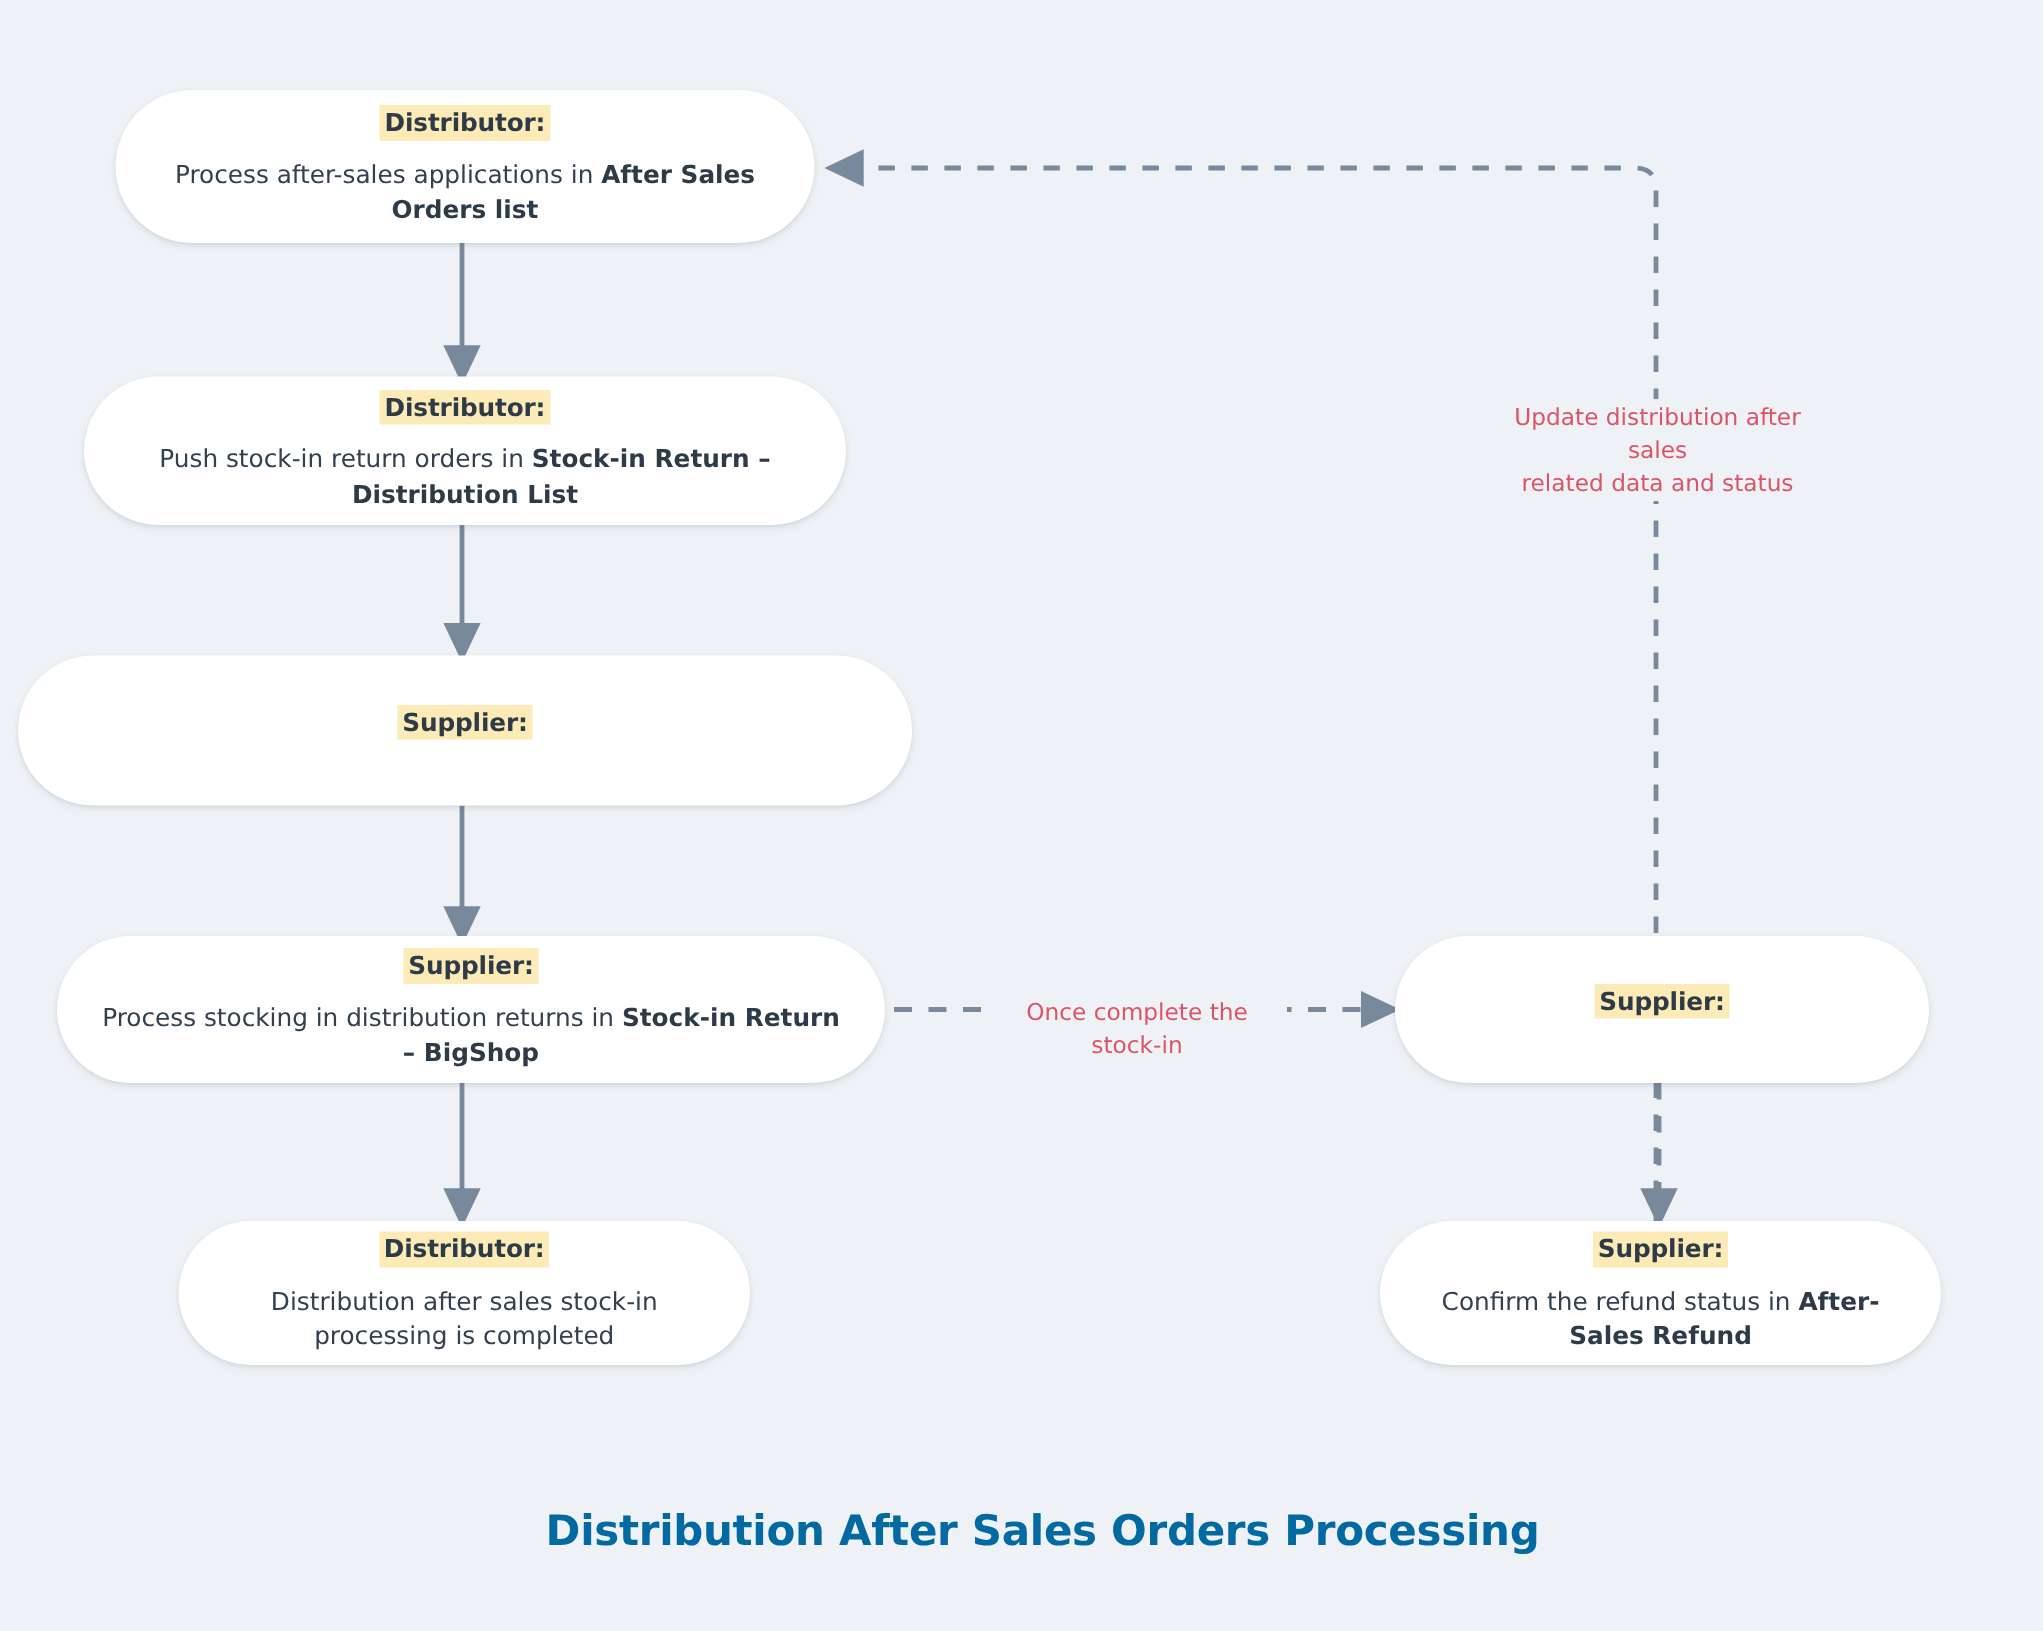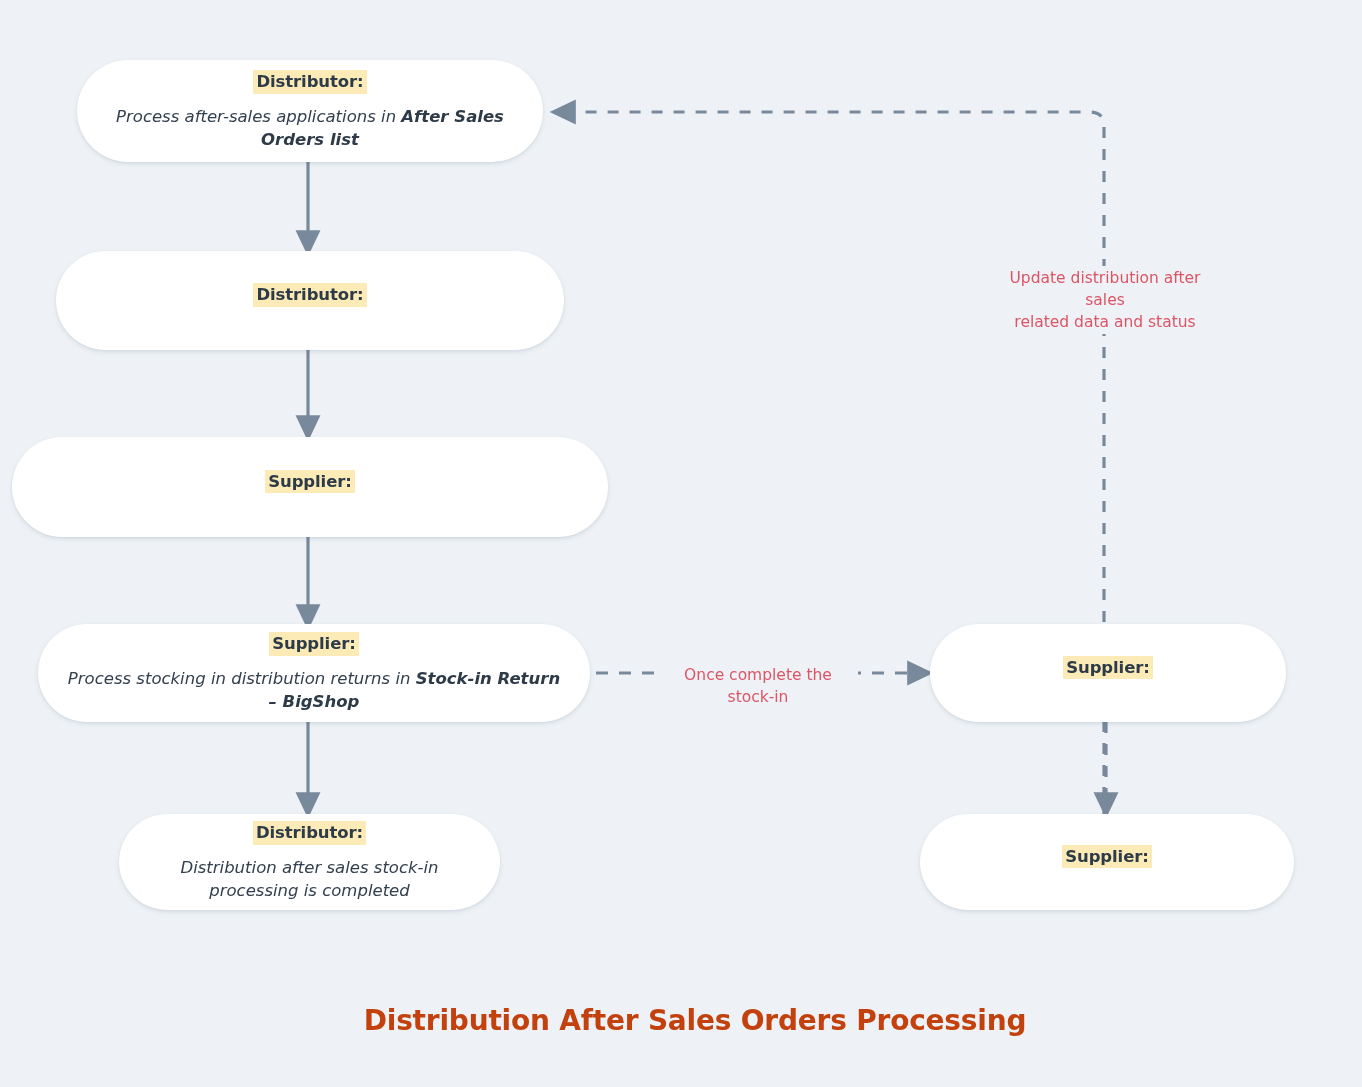--- a/index.html
+++ b/index.html
@@ -49,41 +49,40 @@
     color: #2d3a48;
     padding: 0 3px;
     display: inline-block;
     margin-bottom: 11px;
     font-size: 16.5px;
     letter-spacing: -0.1px;
   }
   .node .body {
     display: block;
     max-width: 100%;
-    font-style: italic;
   }
   .node .body b { font-weight: bold; color: #2d3a48; }
   .edge-label {
     position: absolute;
     color: #dc5566;
     font-size: 15.5px;
     line-height: 1.42;
     text-align: center;
     background: #eef2f6;
     padding: 1px 4px;
     white-space: pre-line;
   }
   .chart-title {
     position: absolute;
     left: 0;
     width: 1362px;
     text-align: center;
     font-size: 28px;
     font-weight: bold;
-    color: #c2410c;
+    color: #0369a1;
     letter-spacing: -0.2px;
     padding-left: 28px;
   }
 </style>
 </head>
 <body>
 
 <div id="canvas">
 
   <svg class="edges" viewBox="0 0 1362 1087">
@@ -125,20 +124,21 @@
     </g>
   </svg>
 
   <div class="node" style="left:77px; top:60px; width:466px; height:102px;">
     <span class="role">Distributor:</span>
     <span class="body">Process after-sales applications in <b>After Sales Orders list</b></span>
   </div>
 
   <div class="node" style="left:56px; top:251px; width:508px; height:99px;">
     <span class="role">Distributor:</span>
+    <span class="body">Push stock-in return orders in <b>Stock-in Return – Distribution List</b></span>
   </div>
 
   <div class="node" style="left:12px; top:437px; width:596px; height:100px;">
     <span class="role">Supplier:</span>
   </div>
 
   <div class="node" style="left:38px; top:624px; width:552px; height:98px;">
     <span class="role">Supplier:</span>
     <span class="body">Process stocking in distribution returns in <b>Stock-in Return – BigShop</b></span>
   </div>
@@ -147,20 +147,21 @@
     <span class="role">Distributor:</span>
     <span class="body">Distribution after sales stock-in processing is completed</span>
   </div>
 
   <div class="node" style="left:930px; top:624px; width:356px; height:98px;">
     <span class="role">Supplier:</span>
   </div>
 
   <div class="node" style="left:920px; top:814px; width:374px; height:96px;">
     <span class="role">Supplier:</span>
+    <span class="body">Confirm the refund status in <b>After-Sales Refund</b></span>
   </div>
 
   <div class="edge-label" style="left:985px; top:266px; width:240px;">Update distribution after sales
 related data and status</div>
 
   <div class="edge-label" style="left:658px; top:663px; width:200px;">Once complete the stock-in</div>
 
   <div class="chart-title" style="top:1004px;">Distribution After Sales Orders Processing</div>
 
 </div>

